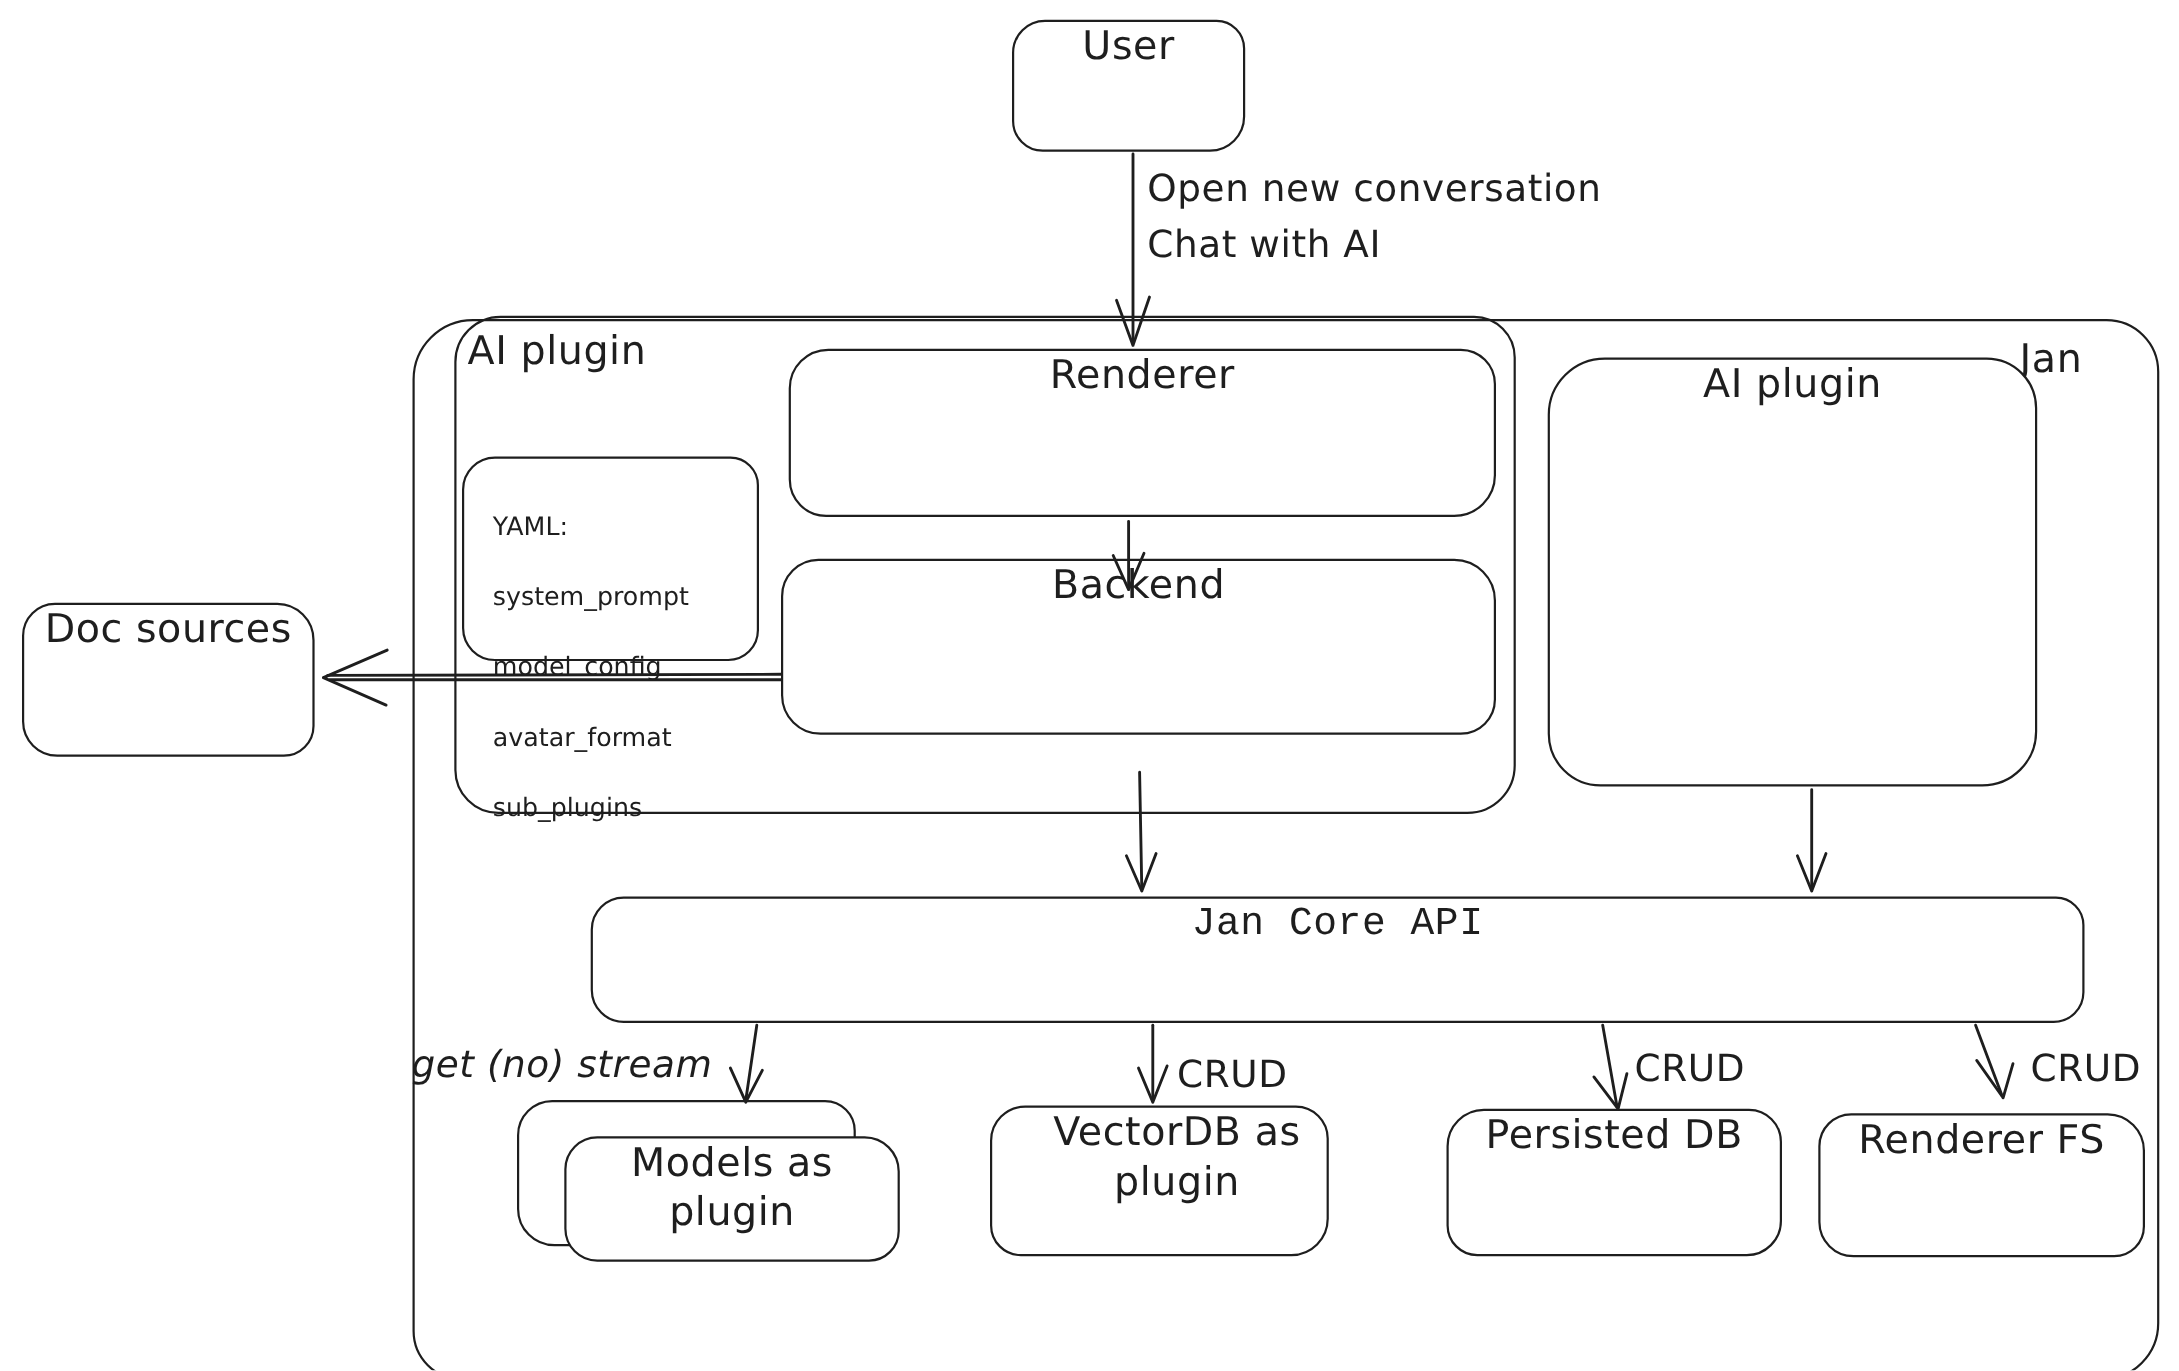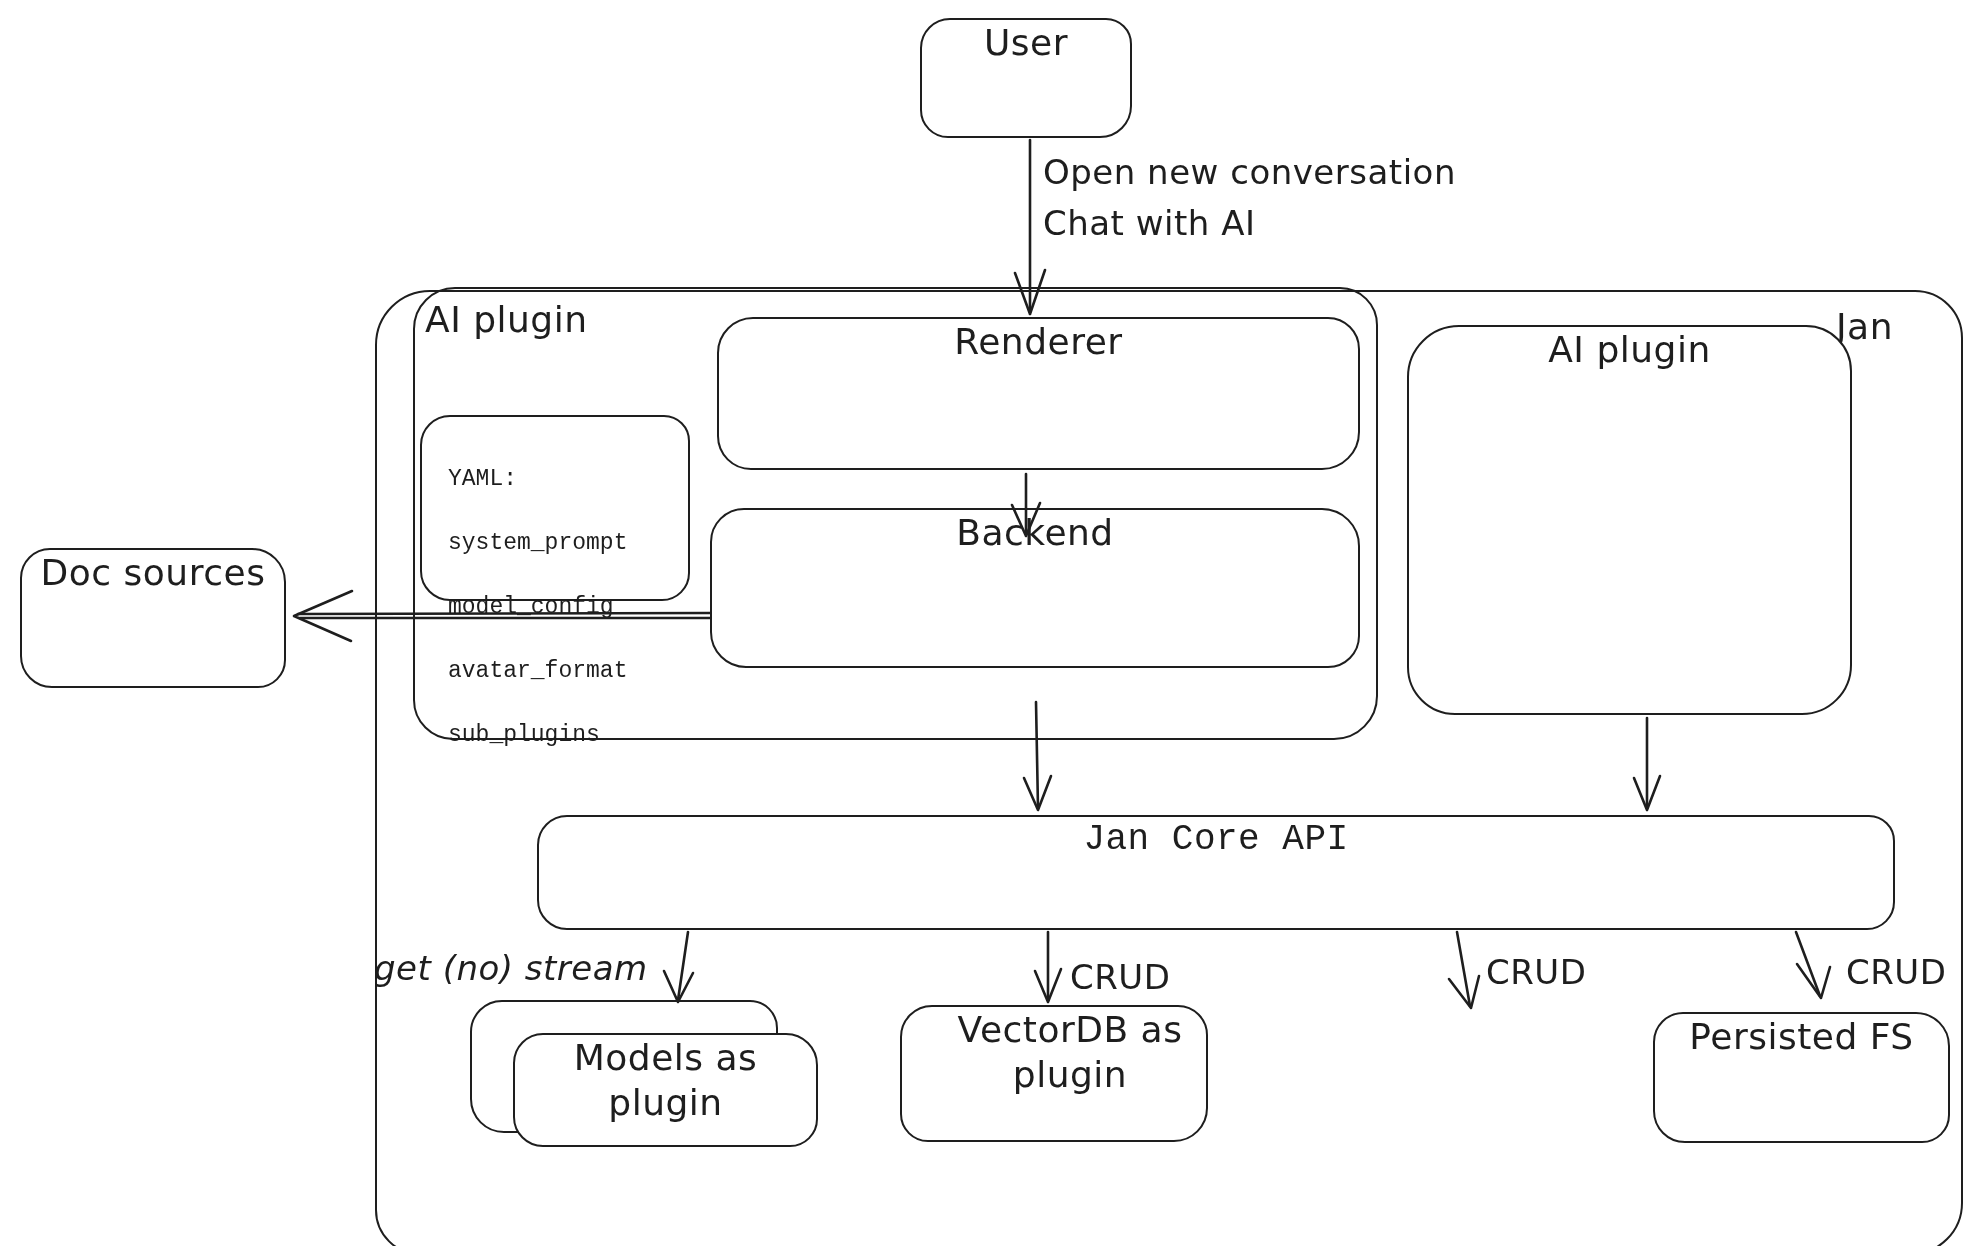--- a/index.html
+++ b/index.html
@@ -50,21 +50,20 @@
   .yaml-box{
     position:absolute;
     border:2.4px solid var(--stroke);
     background:var(--bg);
     box-sizing:border-box;
     padding:14px 10px 16px 26px;
     font-size:23px;
     line-height:32px;
     text-align:left;
     white-space:pre-line;
-    font-family:Liberation Mono, monospace;
   }
   svg.edges{
     position:absolute;
     left:0;top:0;
     width:1981px;height:1246px;
     z-index:5;
     pointer-events:none;
   }
   svg.edges path{
     stroke:var(--stroke);
@@ -124,23 +123,26 @@
   <div class="box z4" style="left:513px;top:1033px;width:305px;height:114px;border-radius:30px 32px 28px 30px;">
     <span class="node-label">Models as
 plugin</span>
   </div>
 
   <div class="box z3" style="left:900px;top:1005px;width:308px;height:137px;border-radius:32px 30px 34px 28px;padding-left:32px;">
     <span class="node-label">VectorDB as
 plugin</span>
   </div>
 
+  <div class="box z3" style="left:1315px;top:1008px;width:305px;height:134px;border-radius:34px 30px 32px 28px;">
+    <span class="node-label">Persisted DB</span>
+  </div>
 
   <div class="box z3" style="left:1653px;top:1012px;width:297px;height:131px;border-radius:30px 34px 28px 32px;">
-    <span class="node-label">Persisted FS</span>
+    <span class="node-label">Renderer FS</span>
   </div>
 
   <div class="edge-label" style="left:1043px;top:152px;">Open new conversation</div>
   <div class="edge-label" style="left:1043px;top:203px;">Chat with AI</div>
   <div class="edge-label" style="left:374px;top:948px;font-style:italic;">get (no) stream</div>
   <div class="edge-label" style="left:1070px;top:957px;">CRUD</div>
   <div class="edge-label" style="left:1486px;top:952px;">CRUD</div>
   <div class="edge-label" style="left:1846px;top:952px;">CRUD</div>
 
   <svg class="edges" viewBox="0 0 1981 1246">

